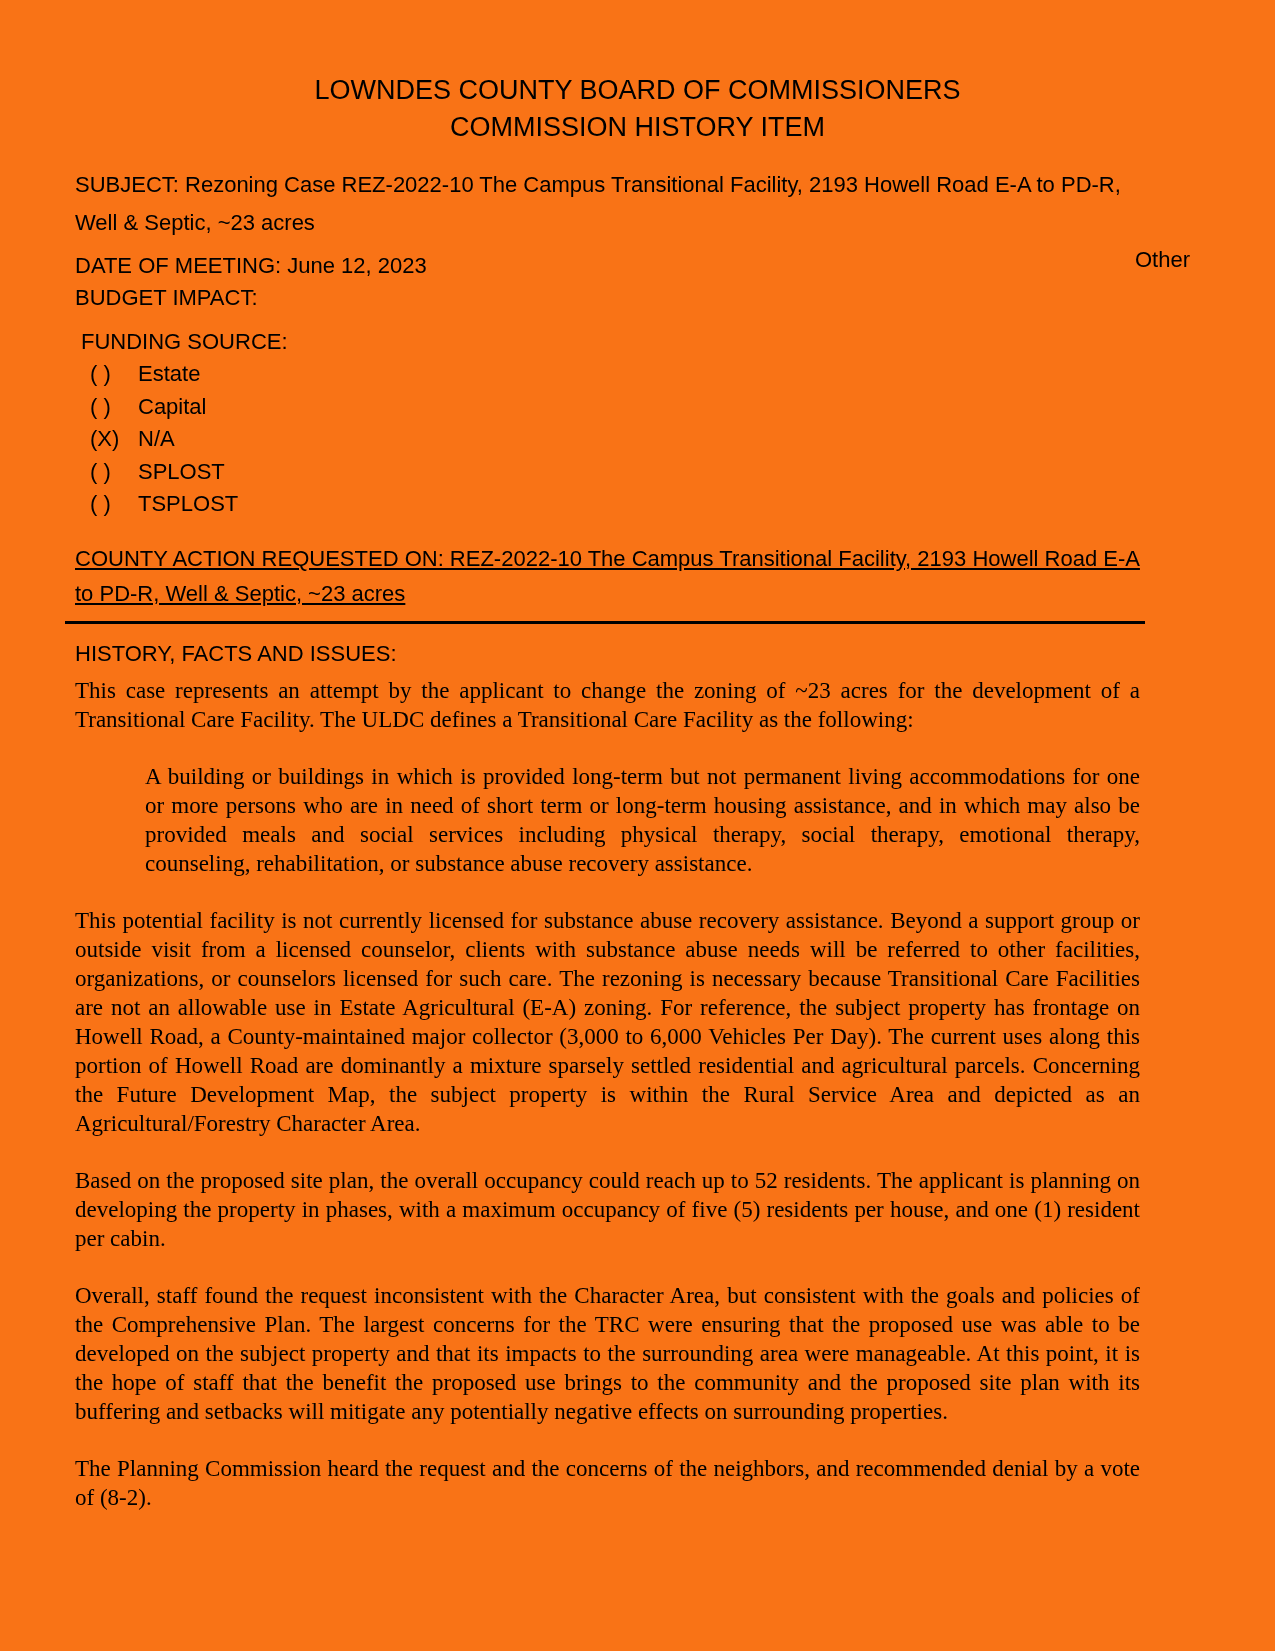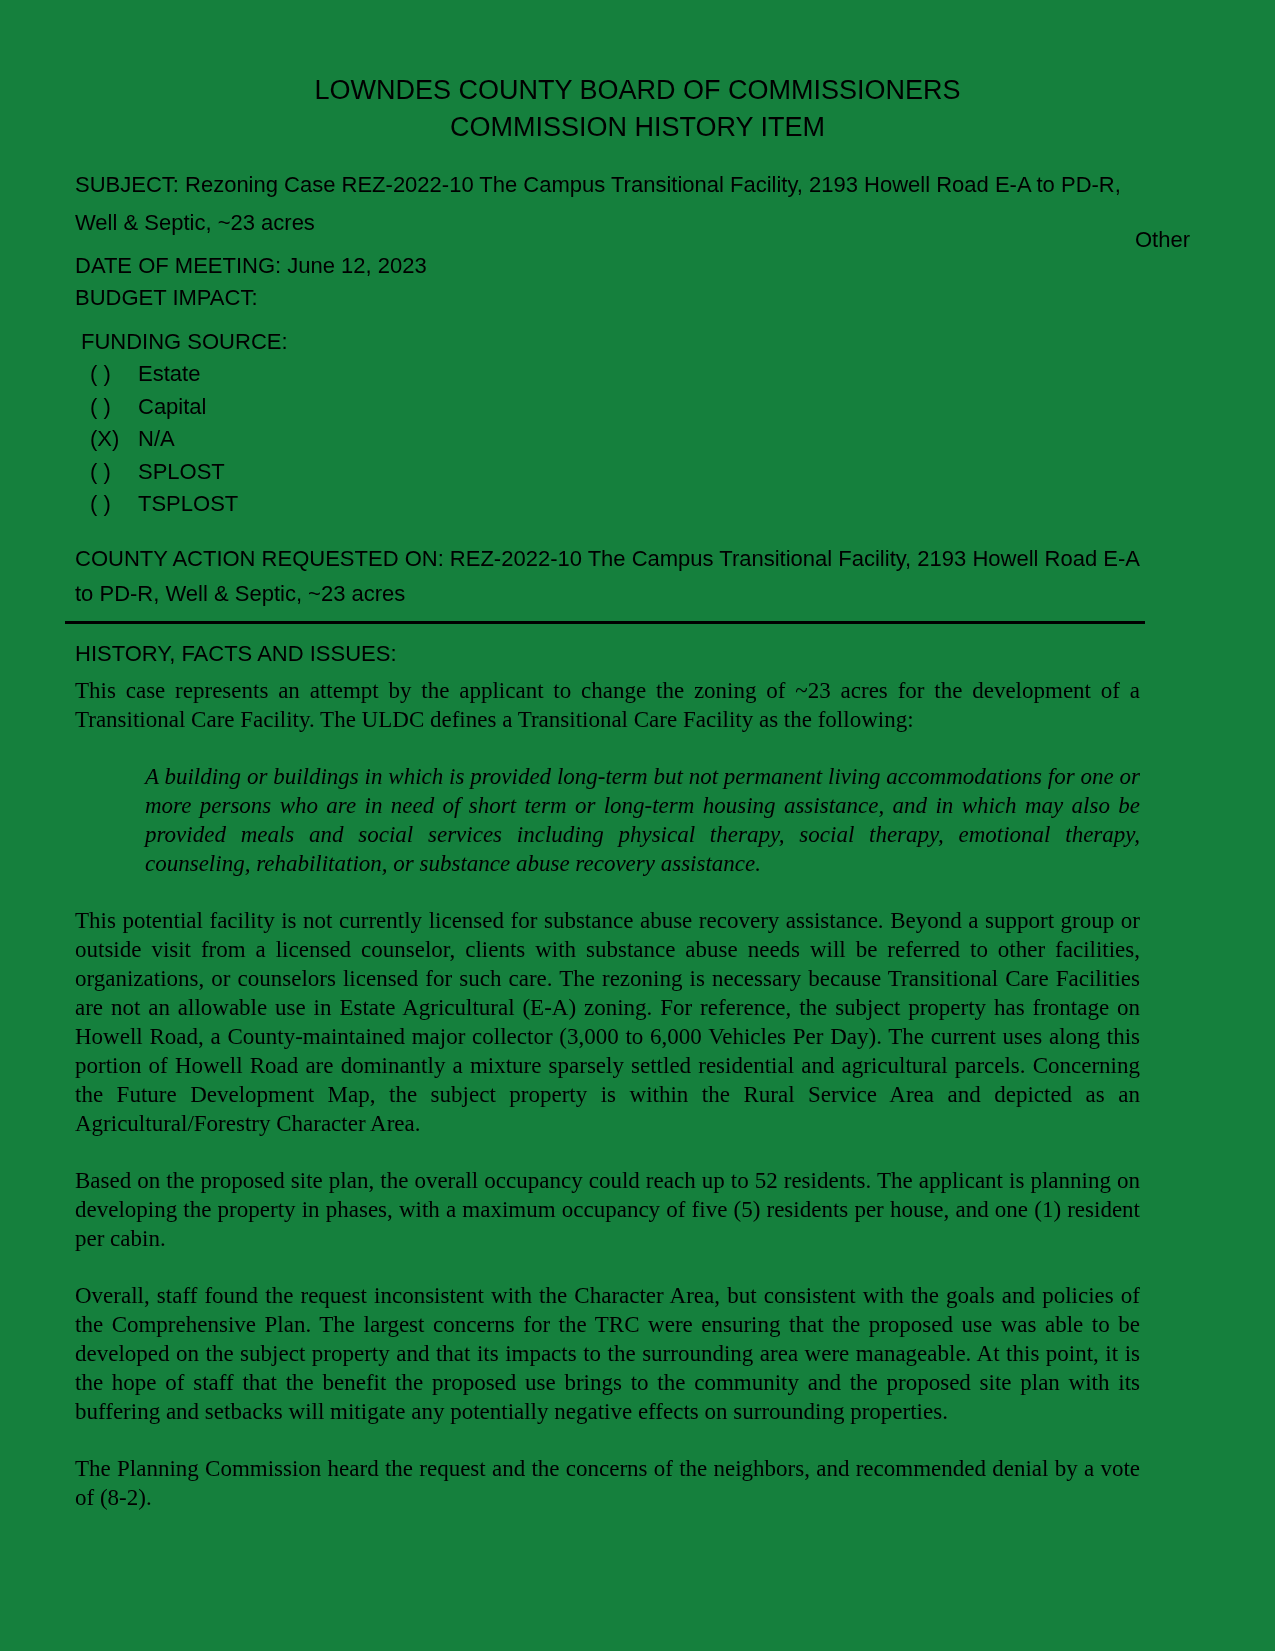--- a/index.html
+++ b/index.html
@@ -4,21 +4,21 @@
 <style>
   html, body {
     margin: 0;
     padding: 0;
     background: #ffffff;
   }
   .page {
     position: relative;
     width: 1275px;
     height: 1651px;
-    background: #15803d;
+    background: #f97316;
     color: #000000;
     box-sizing: border-box;
     padding: 72px 0 0 75px;
     overflow: hidden;
     font-family: "Liberation Sans", sans-serif;
   }
   .doc-header {
     width: 1125px;
     text-align: center;
     font-size: 27px;
@@ -32,21 +32,21 @@
   }
   .subject {
     width: 1085px;
     line-height: 38px;
     margin-bottom: 8px;
   }
   .date-line {
   }
   .other-tag {
     position: absolute;
-    top: 224px;
+    top: 244px;
     right: 85px;
     font-size: 22px;
     line-height: 32px;
   }
   .budget-label { margin-bottom: 12px; }
   .funding-label { padding-left: 6px; }
   .funding-list {
     margin: 0 0 20px 15px;
   }
   .funding-row {
@@ -54,20 +54,21 @@
     line-height: 32.5px;
   }
   .funding-mark {
     width: 48px;
     flex: 0 0 48px;
   }
   .county-action {
     width: 1085px;
     line-height: 35px;
     margin-top: 2px;
+    text-decoration: underline;
   }
   .rule {
     border: none;
     border-top: 3px solid #000000;
     width: 1080px;
     margin: 10px 0 14px -10px;
   }
   .history-heading {
     margin-bottom: 6px;
   }
@@ -78,21 +79,20 @@
     width: 1065px;
   }
   .para {
     text-align: justify;
     margin: 0 0 28px 0;
   }
   .quote {
     text-align: justify;
     margin: 0 8px 28px 70px;
     width: 995px;
-    font-style: italic;
   }
 </style>
 </head>
 <body>
 
 <div class="page">
 
   <div class="doc-header">
     <div>LOWNDES COUNTY BOARD OF COMMISSIONERS</div>
     <div>COMMISSION HISTORY ITEM</div>

